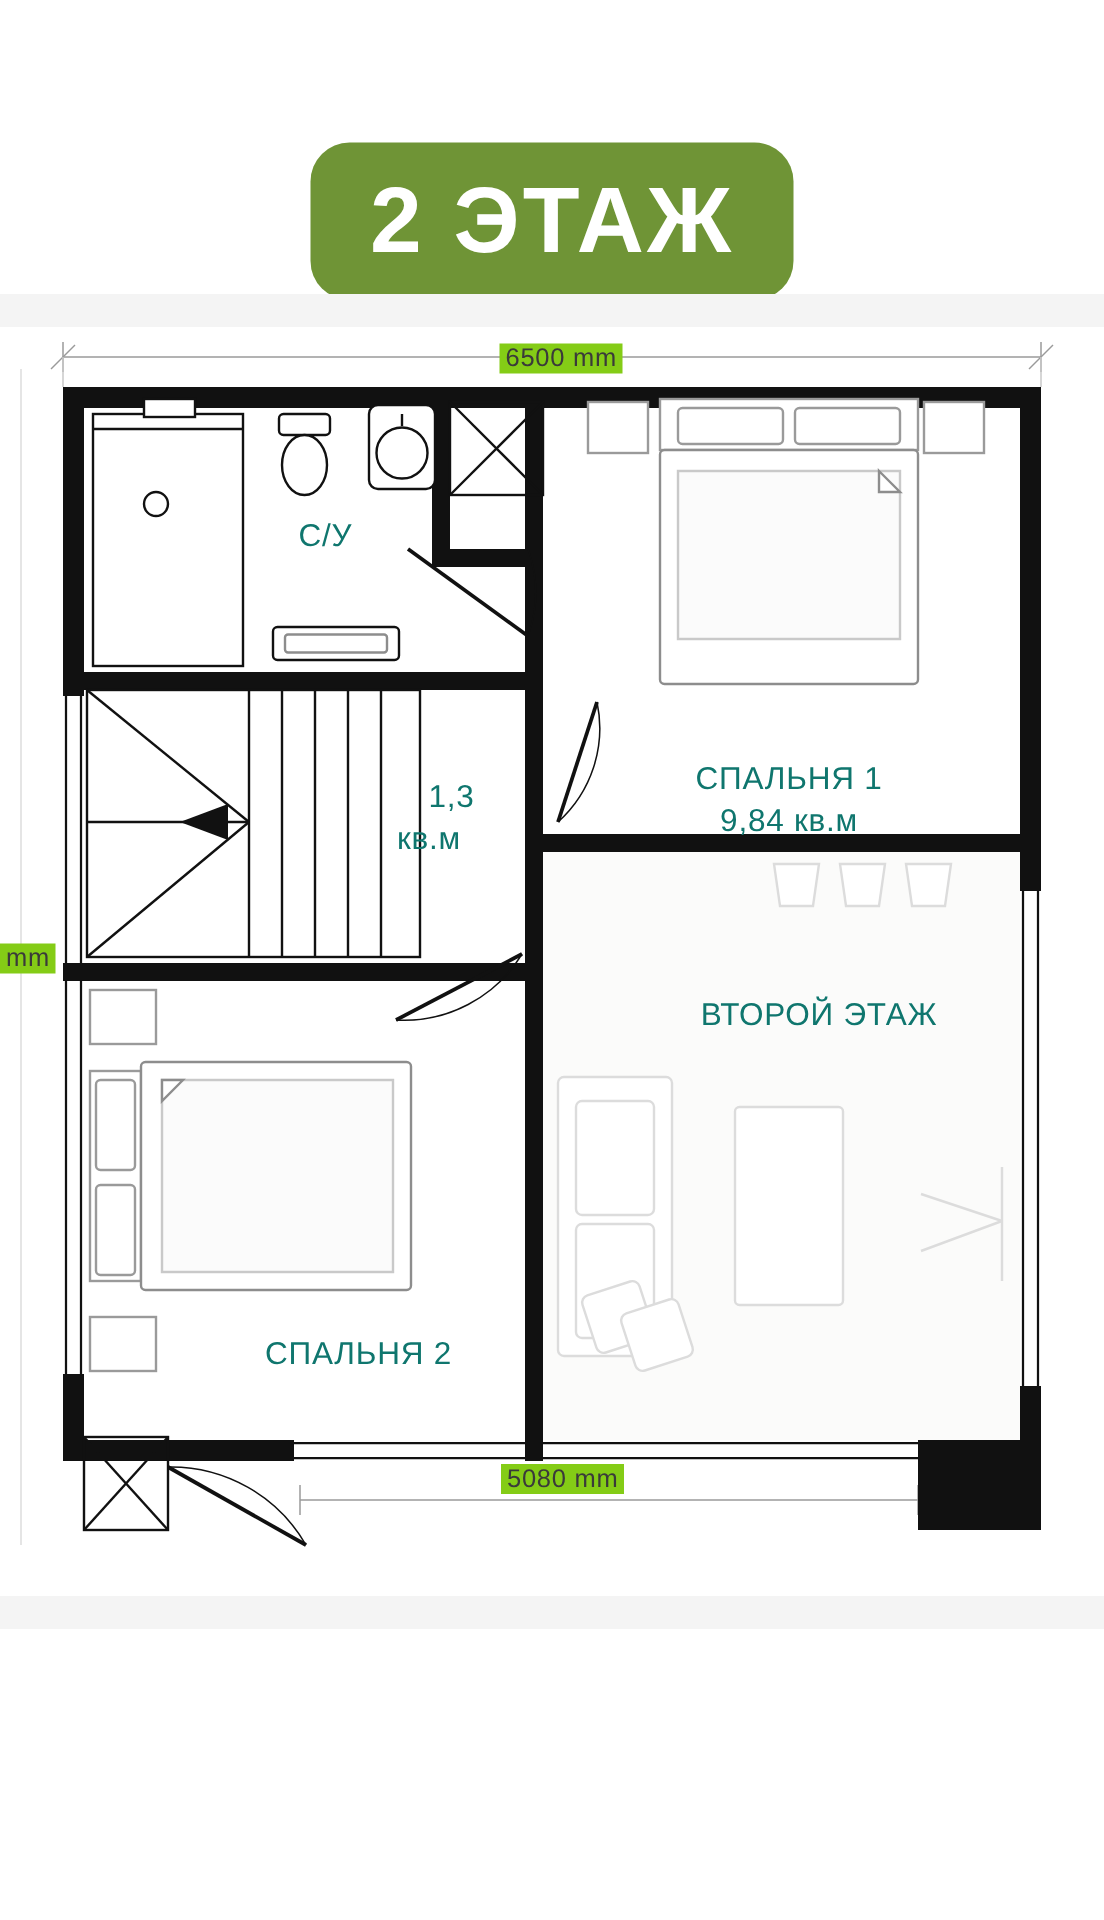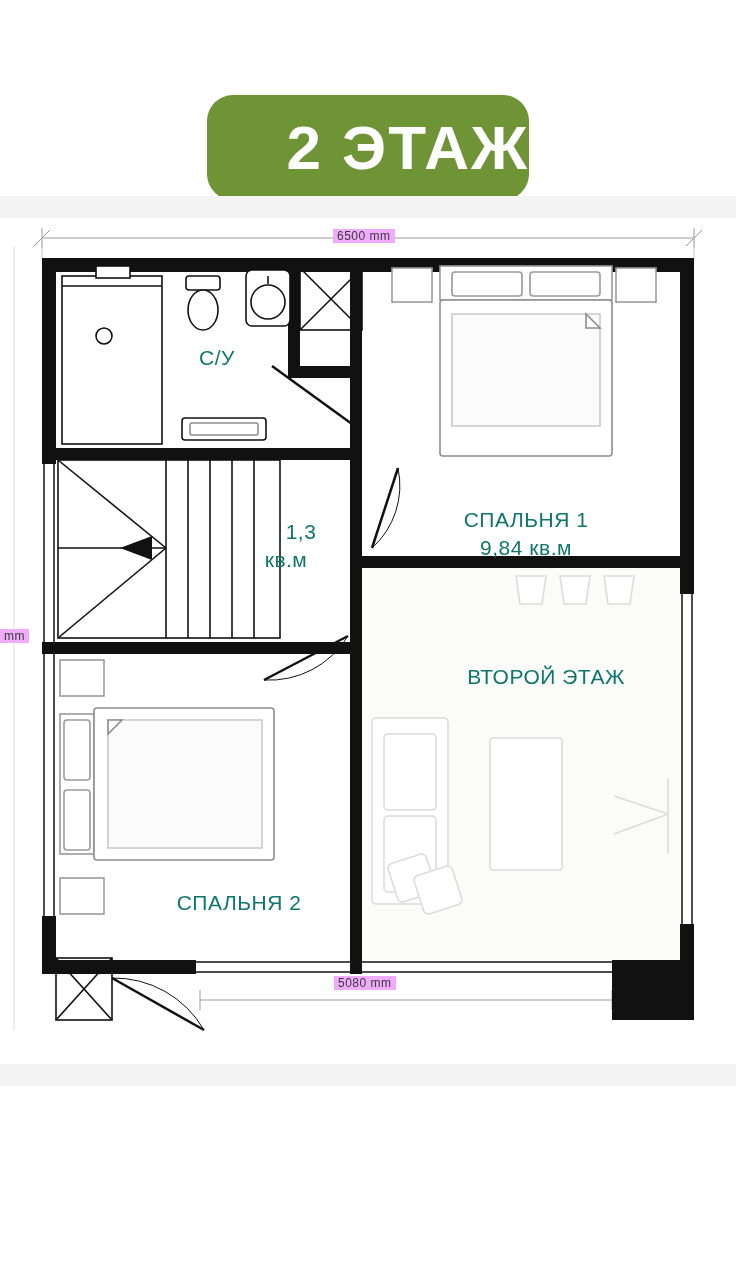--- a/index.html
+++ b/index.html
@@ -19,21 +19,21 @@
   #title-badge {
     position: absolute;
     left: 207px;
     top: 95px;
     width: 322px;
     height: 105px;
     background: #6f9436;
     border-radius: 26px;
     display: flex;
     align-items: center;
-    justify-content: flex-end;
+    justify-content: center;
   }
   #title-badge .label {
     color: #ffffff;
     font-size: 62px;
     font-weight: bold;
     letter-spacing: 2px;
     line-height: 1;
     white-space: nowrap;
   }
 
@@ -65,24 +65,24 @@
     color: #0f766e;
     text-align: center;
     line-height: 1.18;
     white-space: nowrap;
     font-family: "Liberation Sans", sans-serif;
   }
   .room-name { font-size: 21px; letter-spacing: 0.5px; }
   .room-area { font-size: 21px; letter-spacing: 0.5px; }
   .dim-text {
     position: absolute;
-    font-size: 12px;
+    font-size: 17px;
     color: #3a3a3a;
     letter-spacing: 0.5px;
-    background: #f0abfc;
+    background: #84cc16;
     padding: 0 4px;
     white-space: nowrap;
   }
 </style>
 </head>
 <body>
 
 <div id="title-badge">
   <span class="label">2 ЭТАЖ</span>
 </div>

